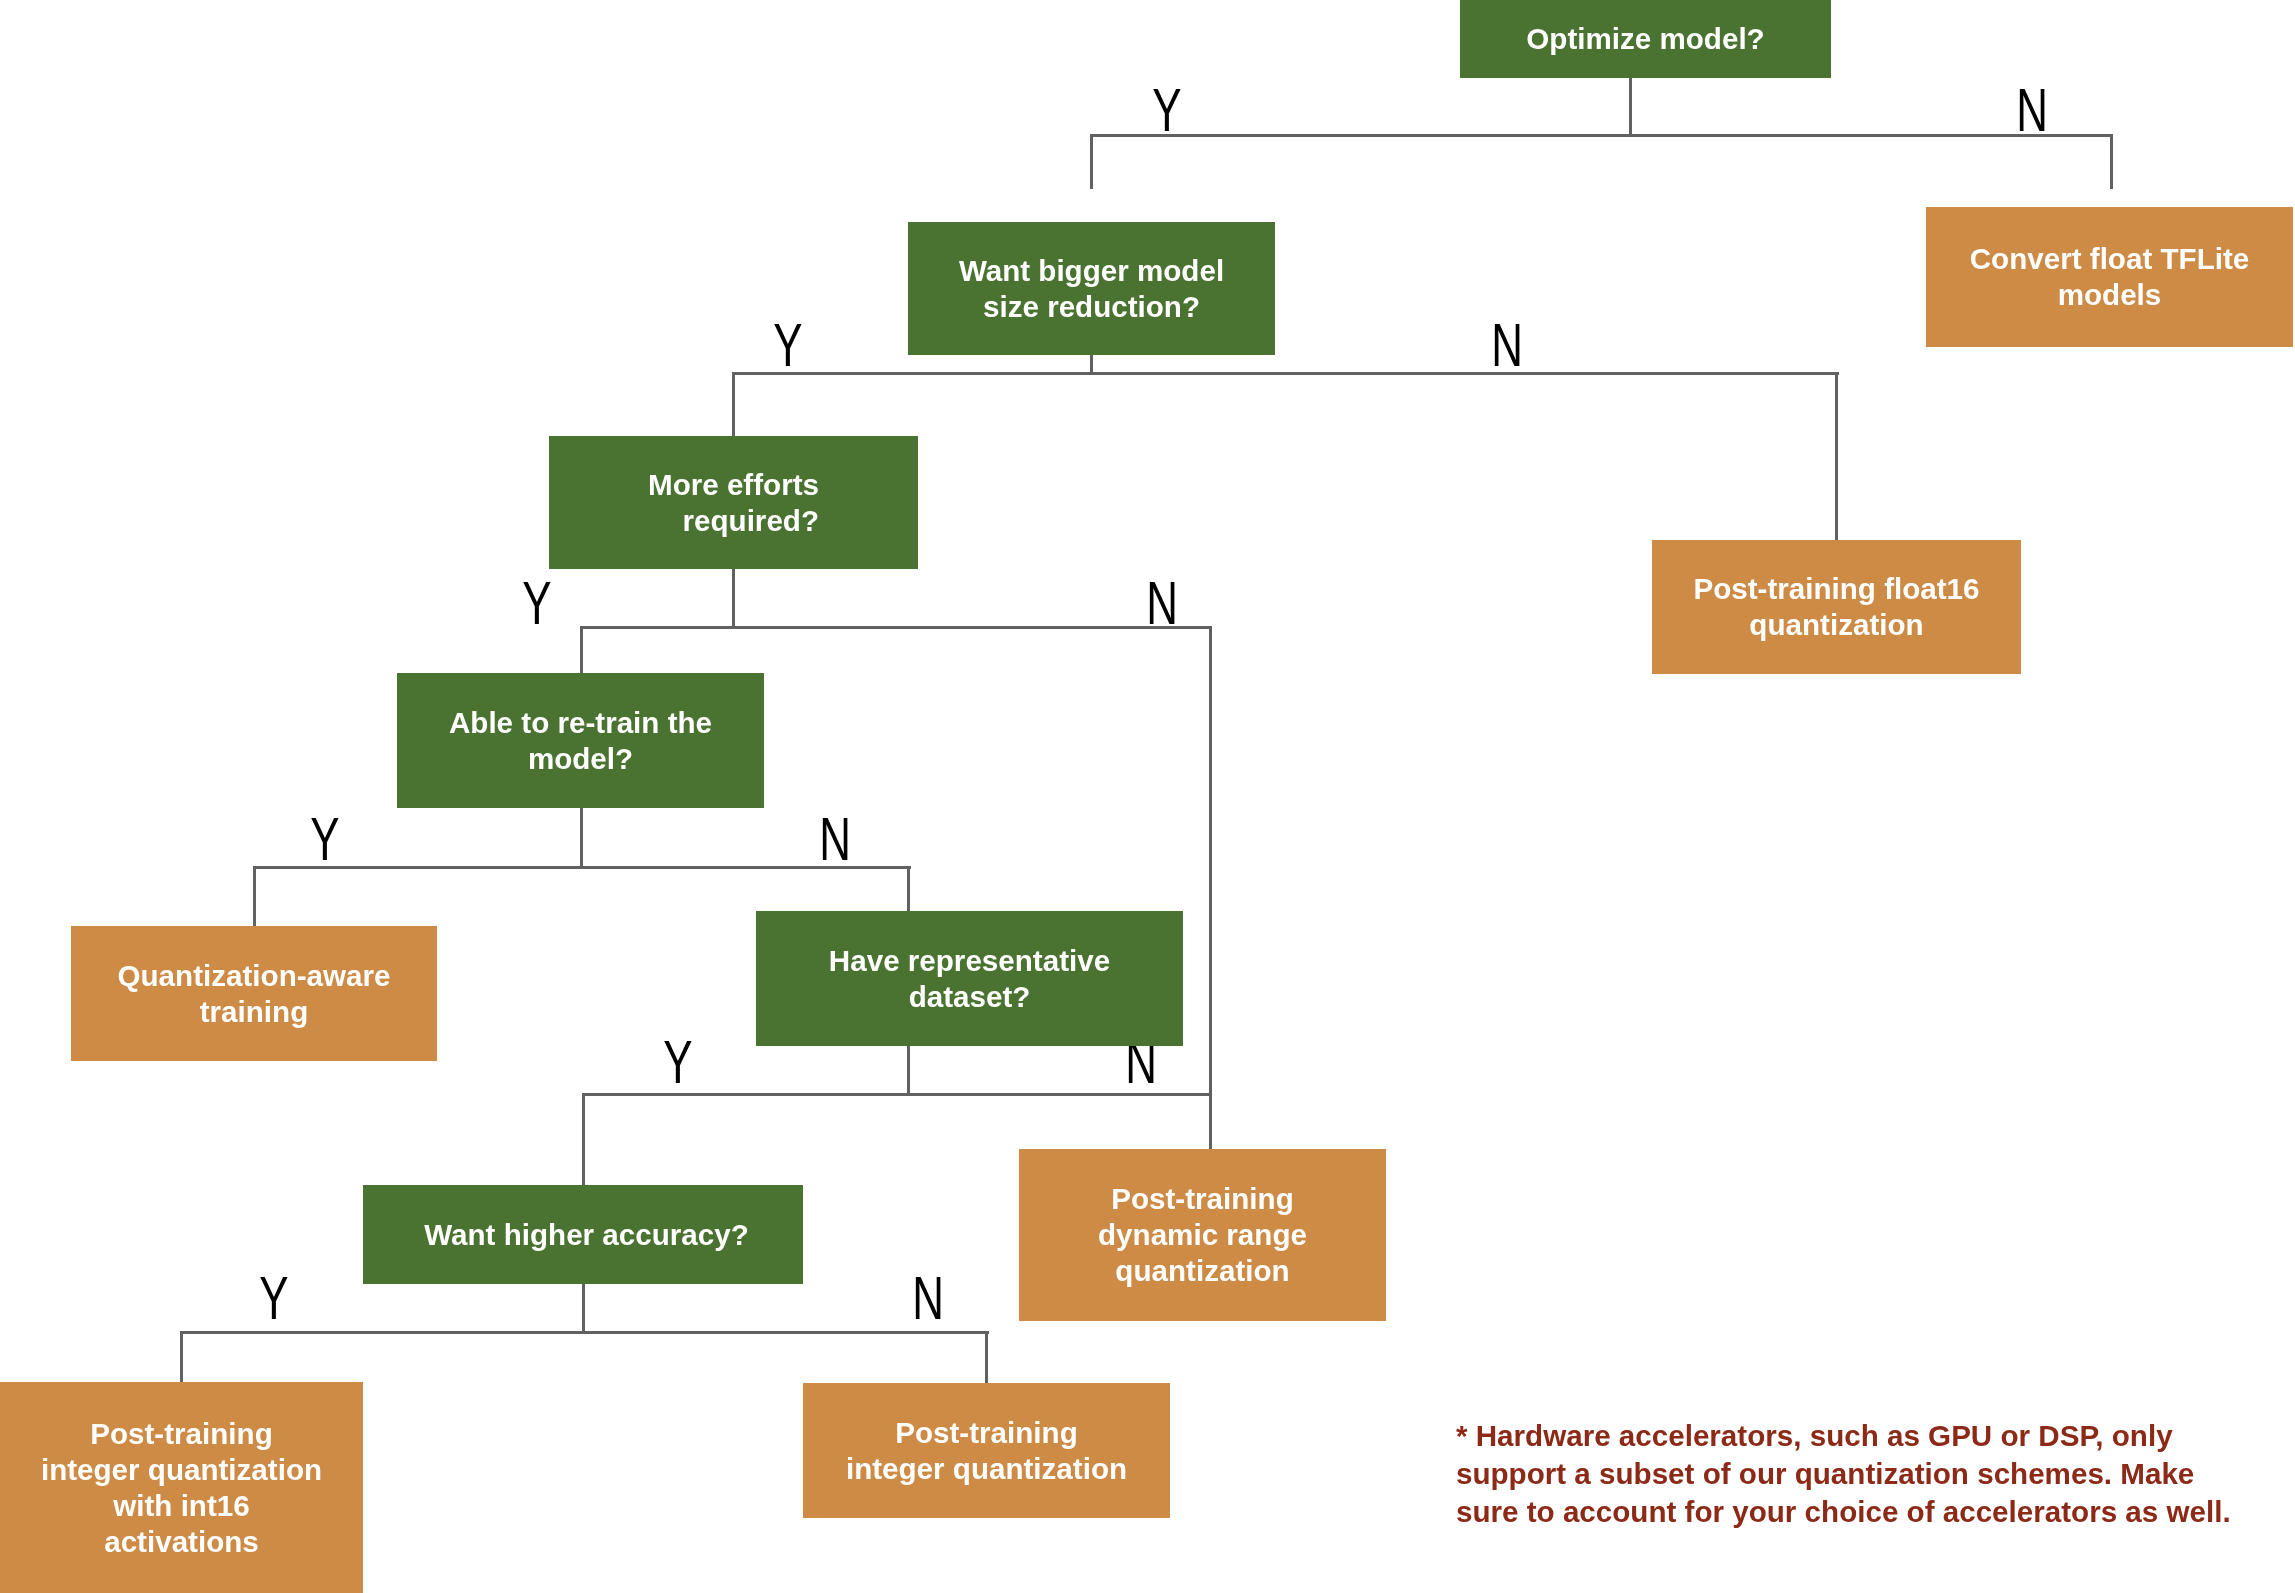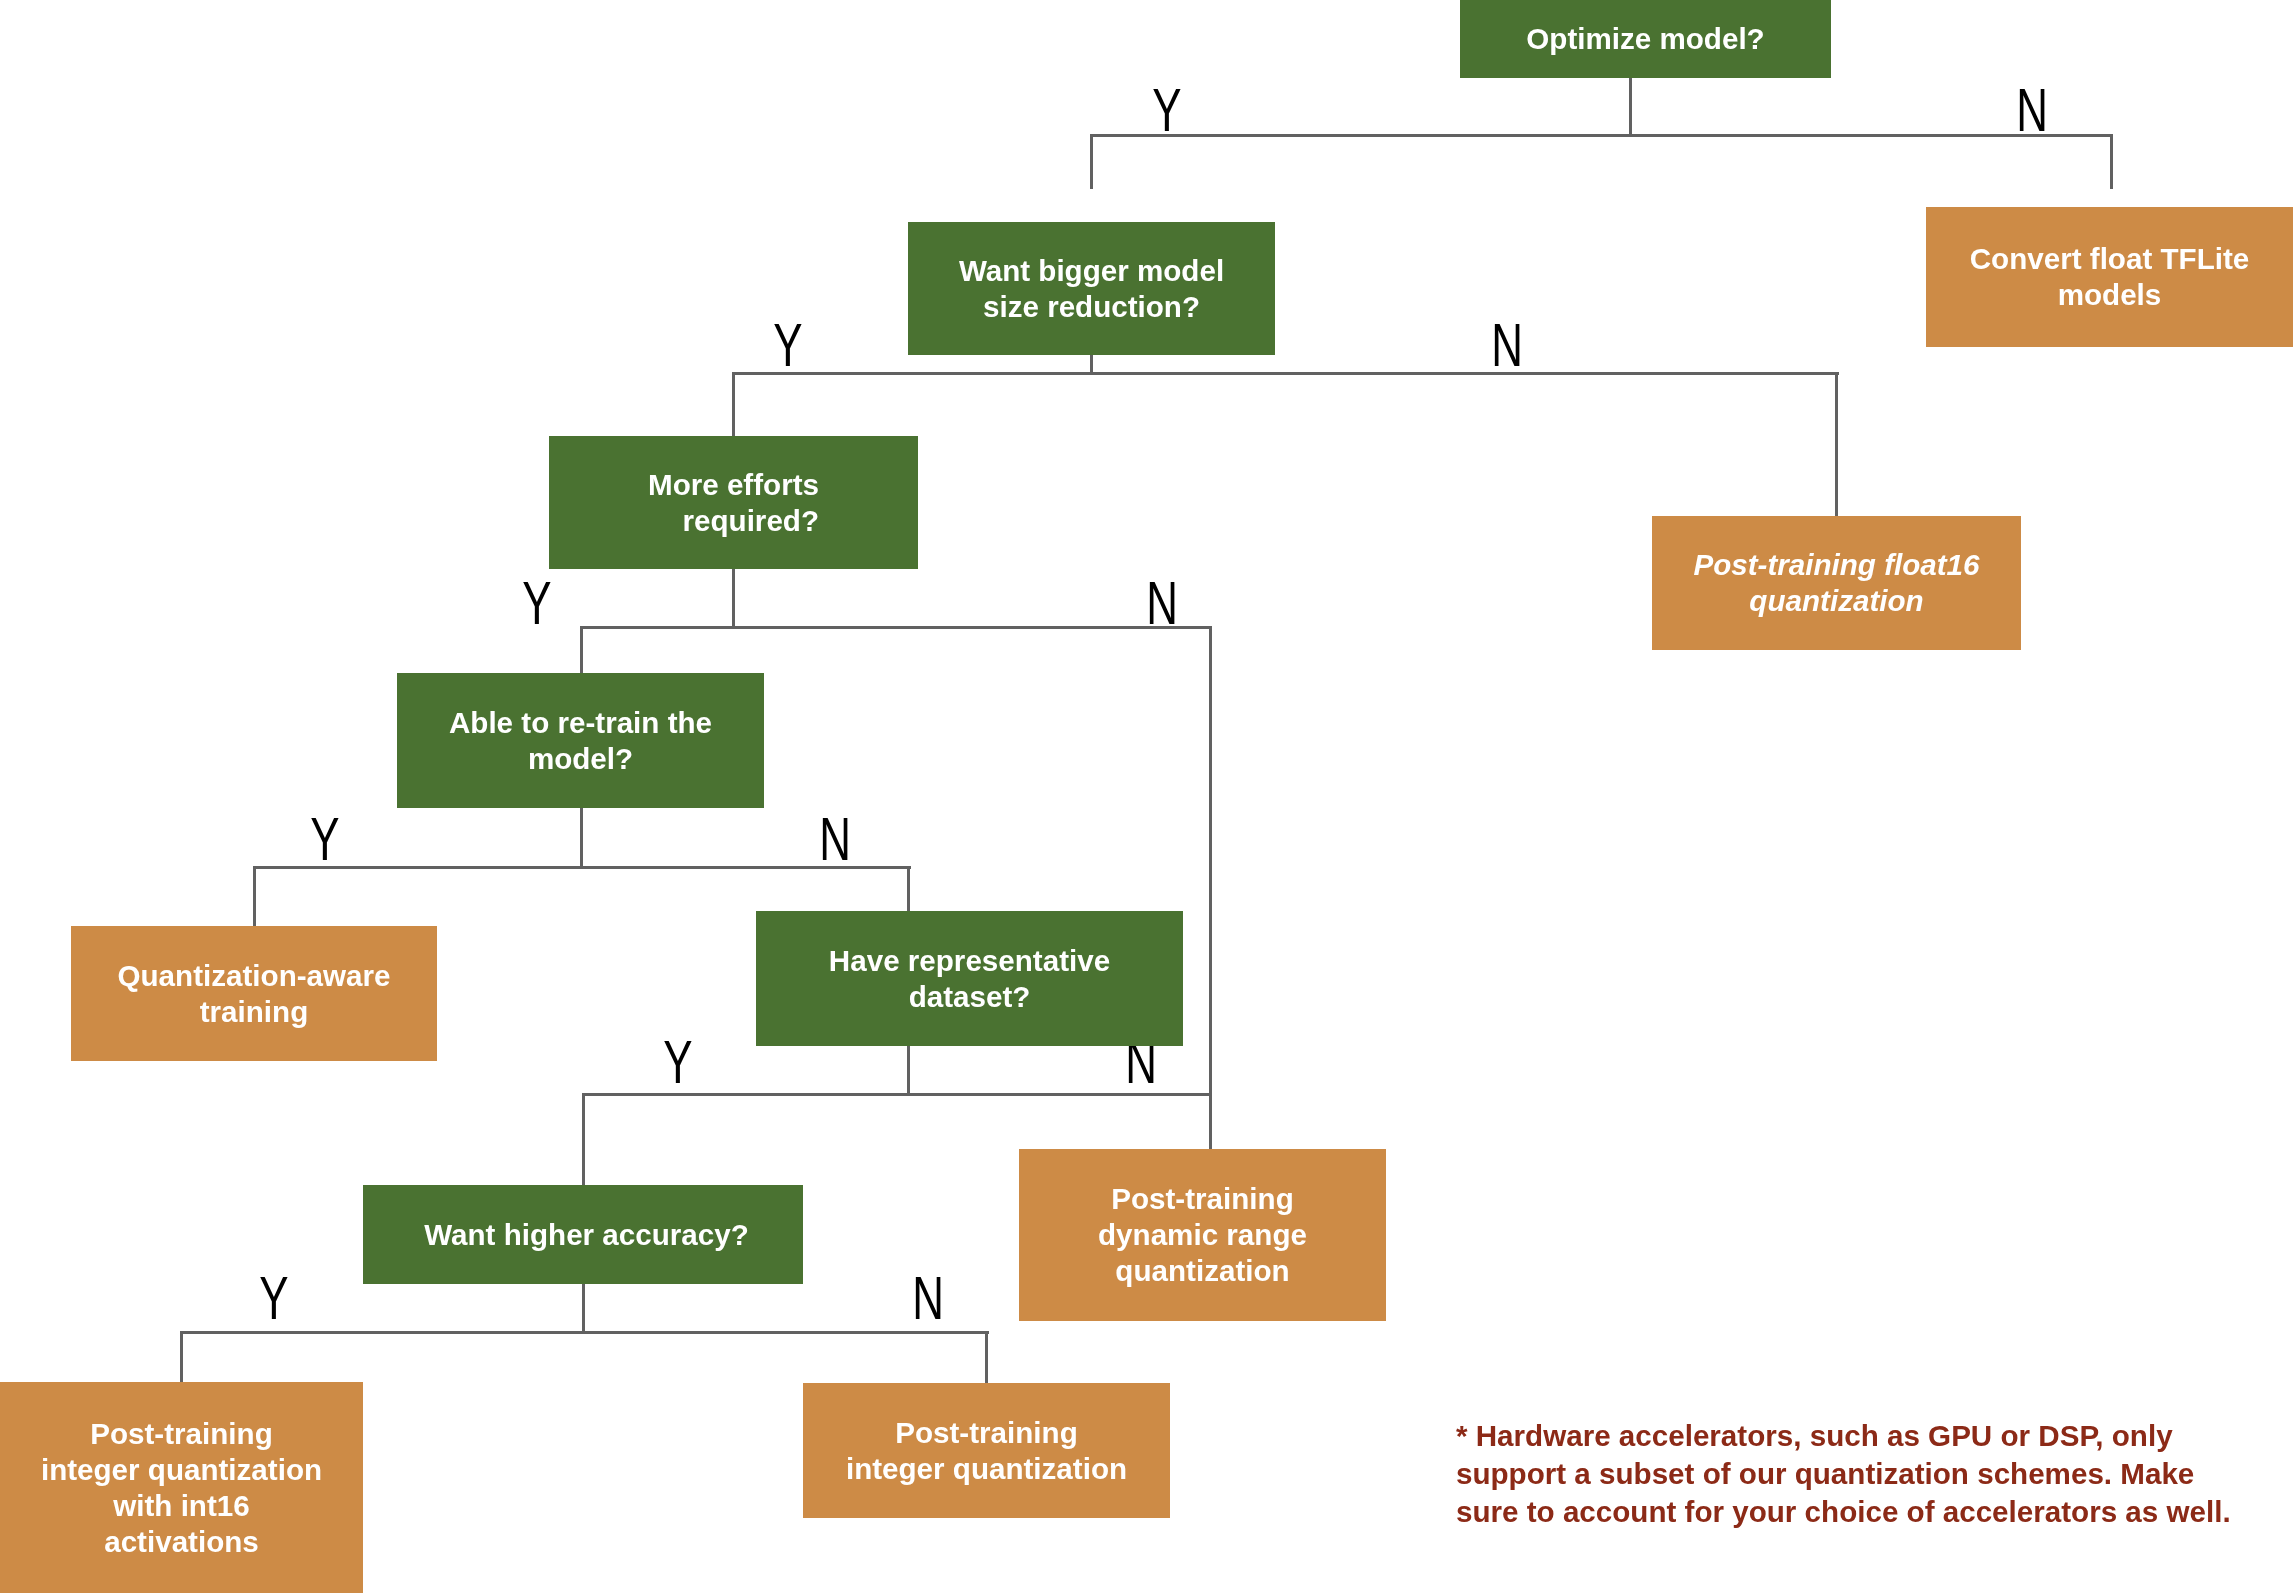--- a/index.html
+++ b/index.html
@@ -100,21 +100,21 @@
   <div class="yn" style="left:274px;  top:1298px;">Y</div>
   <div class="yn" style="left:928px;  top:1298px;">N</div>
 
   <div class="node q" style="left:1460px; top:0px;    width:371px; height:78px;">Optimize model?</div>
   <div class="node q" style="left:908px;  top:187px;  width:367px; height:133px;margin-top:35px;">Want bigger model
 size reduction?</div>
   <div class="node a" style="left:1926px; top:187px;  width:367px; height:140px;margin-top:20px;">Convert float TFLite
 models</div>
   <div class="node q" style="left:549px;  top:436px;  width:369px; height:133px;text-align:right;">More efforts
 required?</div>
-  <div class="node a" style="left:1652px; top:516px;  width:369px; height:134px;font-style:italic;">Post-training float16
+  <div class="node a" style="left:1652px; top:540px;  width:369px; height:134px;">Post-training float16
 quantization</div>
   <div class="node q" style="left:397px;  top:673px;  width:367px; height:135px;">Able to re-train the
 model?</div>
   <div class="node a" style="left:71px;   top:926px;  width:366px; height:135px;text-align:center;">Quantization-aware
 training</div>
   <div class="node q" style="left:756px;  top:911px;  width:427px; height:135px;">Have representative
 dataset?</div>
   <div class="node q" style="left:363px;  top:1185px; width:440px; height:99px;padding-left:7px;">Want higher accuracy?</div>
   <div class="node a" style="left:1019px; top:1149px; width:367px; height:172px;">Post-training
 dynamic range

